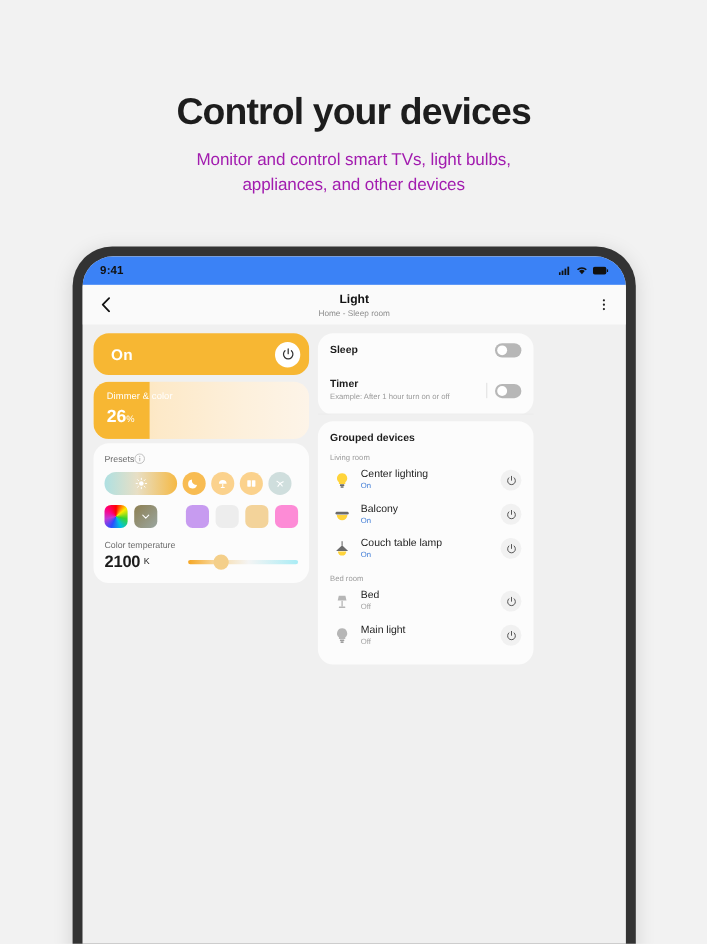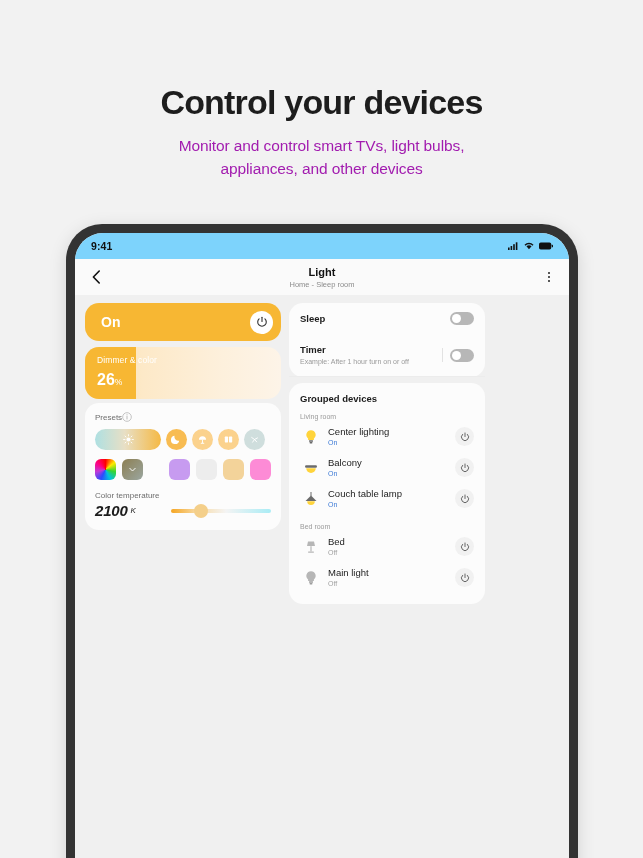--- a/index.html
+++ b/index.html
@@ -34,21 +34,21 @@
   .screen {
     width: 100%; height: 100%;
     background: #f0f0f0;
     border-radius: 28px 28px 0 0;
     overflow: hidden;
     position: relative;
   }
 
   
   .statusbar {
-    height: 26px; background: #7dd3fc;
+    height: 26px; background: #3b82f6;
     display: flex; align-items: center; justify-content: space-between;
     padding: 0 16px;
   }
   .status-time { font-size: 10.5px; font-weight: bold; color: #111; letter-spacing: 0.1px; }
   .status-icons { display: flex; align-items: center; gap: 5px; }
 
   
   .appbar {
     height: 36px; background: #fafafa;
     display: flex; align-items: center; padding: 0 10px;
@@ -123,21 +123,21 @@
         #ff0000, #ffea00, #38d430, #00c2e0, #2b4bff, #c23ad6, #ff0080, #ff0000);
   }
   .swatch-more {
     background: linear-gradient(135deg, #8d7f52, #9aa6a0);
     display: flex; align-items: center; justify-content: center;
   }
   .swatch-gap { width: 22px; }
 
   .temp-block { margin-top: 11px; }
   .temp-label { font-size: 8px; color: #6d6d6d; }
-  .temp-row { display: flex; align-items: center; margin-top: 2px; font-style: italic; }
+  .temp-row { display: flex; align-items: center; margin-top: 2px; }
   .temp-value { font-size: 15px; font-weight: bold; color: #1c1c1c; letter-spacing: -0.2px; }
   .temp-unit { font-size: 8px; font-weight: normal; color: #1c1c1c; margin-left: 3px; }
   .temp-slider { position: relative; margin-left: auto; width: 100px; height: 14px; cursor: pointer; }
   .temp-track {
     position: absolute; top: 5px; left: 0; right: 0; height: 4px; border-radius: 2px;
     background: linear-gradient(to right, #f5a623 0%, #f8d9a0 25%, #f4f4f4 55%, #a9ecf5 100%);
   }
   .temp-thumb {
     position: absolute; top: 0; left: 30%; margin-left: -7px;
     width: 14px; height: 14px; border-radius: 50%;

